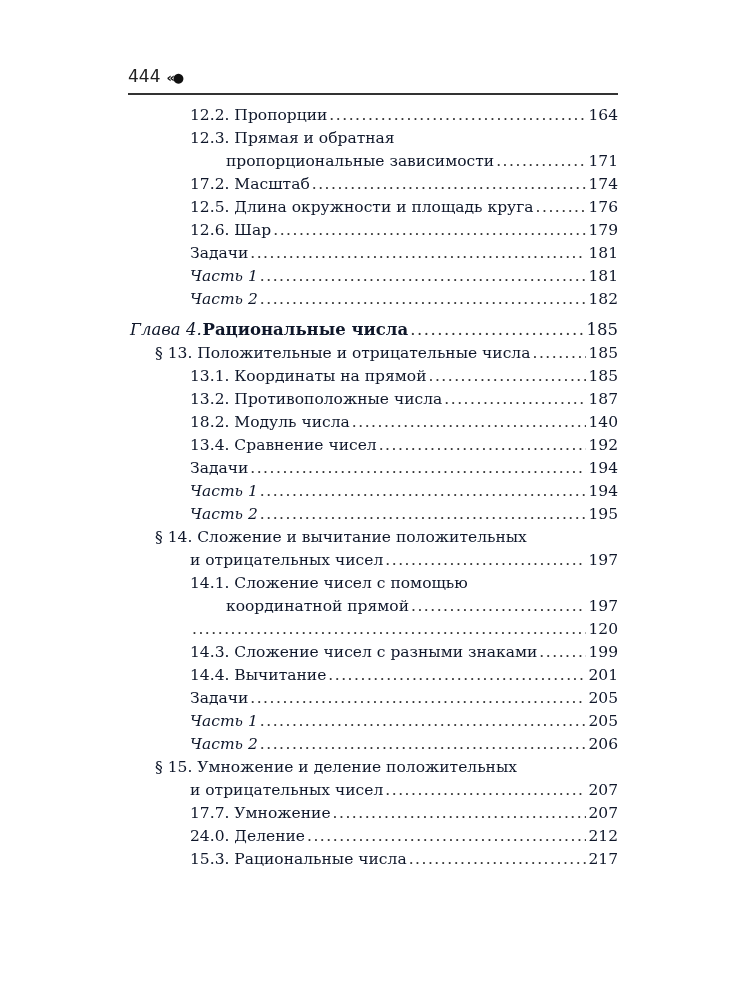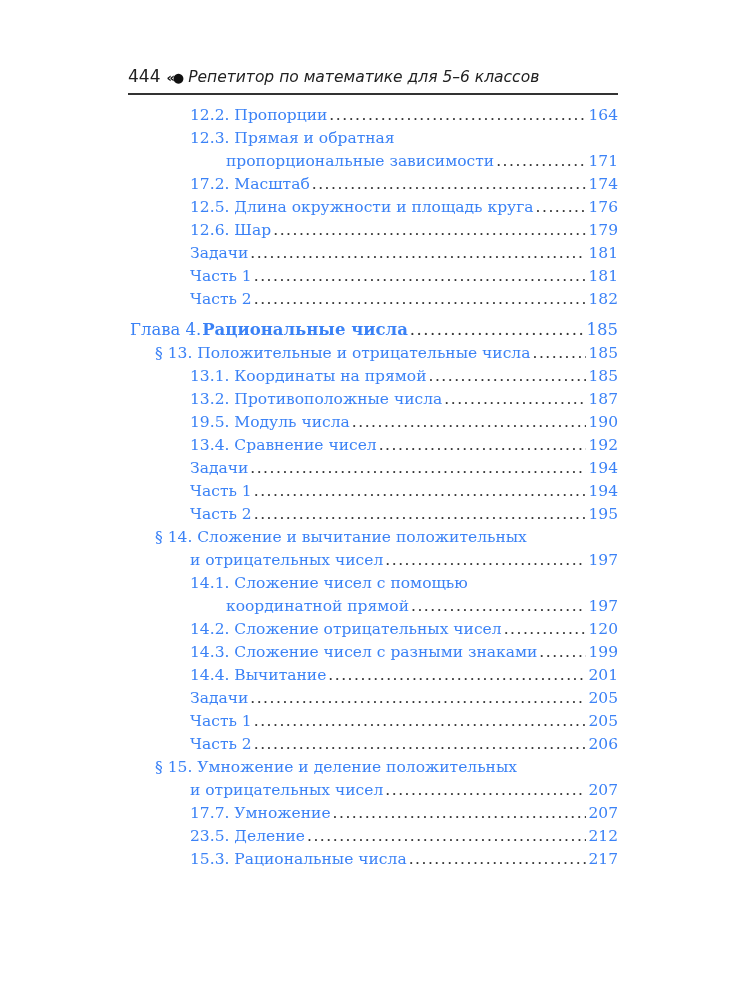--- a/index.html
+++ b/index.html
@@ -11,41 +11,40 @@
   }
   .header .page-num { font-size: 17px; margin-right: 6px; color: #222; }
   .header .marker { font-size: 13px; font-weight: bold; margin-right: 6px; letter-spacing: -2px; color: #111; }
   .header .title { font-style: italic; font-size: 15.5px; color: #222; }
   .rule { position: absolute; left: 128px; top: 93px; width: 490px; height: 2px; background: #333; }
 
   .toc { position: absolute; left: 0; top: 104px; width: 750px; }
   .row {
     position: absolute; height: 23px; display: flex; align-items: baseline;
     font-family: "DejaVu Serif", serif; font-size: 15.5px; line-height: 23px;
-    white-space: nowrap; color: #3b82f6;
+    white-space: nowrap; color: #0f172a;
   }
   .row .label { flex: 0 0 auto; }
   .row .dots {
     flex: 1 1 auto; overflow: hidden; margin: 0 2px;
     letter-spacing: 1.5px; color: #333;
   }
   .row .dots::after {
     content: "....................................................................................................................................................................";
   }
   .row .page { flex: 0 0 auto; }
-  .it { }
+  .it { font-style: italic; }
   .bold { font-weight: bold; }
 </style>
 </head>
 <body>
 
 <div class="header">
   <span class="page-num">444</span>
   <span class="marker">«●</span>
-  <span class="title">Репетитор по математике для 5–6 классов</span>
 </div>
 <div class="rule"></div>
 
 <div class="toc">
 
   <div class="row" style="left:190px;width:428px;top:0px">
     <span class="label">12.2. Пропорции</span>
       <span class="dots"></span>
       <span class="page">164</span>
   </div>
@@ -107,23 +106,23 @@
     <span class="label">13.1. Координаты на прямой</span>
       <span class="dots"></span>
       <span class="page">185</span>
   </div>
   <div class="row" style="left:190px;width:428px;top:284px">
     <span class="label">13.2. Противоположные числа</span>
       <span class="dots"></span>
       <span class="page">187</span>
   </div>
   <div class="row" style="left:190px;width:428px;top:307px">
-    <span class="label">19.5. Модуль числа</span>
-      <span class="dots"></span>
-      <span class="page">190</span>
+    <span class="label">18.2. Модуль числа</span>
+      <span class="dots"></span>
+      <span class="page">140</span>
   </div>
   <div class="row" style="left:190px;width:428px;top:330px">
     <span class="label">13.4. Сравнение чисел</span>
       <span class="dots"></span>
       <span class="page">192</span>
   </div>
   <div class="row" style="left:190px;width:428px;top:353px">
     <span class="label">Задачи</span>
       <span class="dots"></span>
       <span class="page">194</span>
@@ -149,21 +148,20 @@
   </div>
   <div class="row nodots" style="left:190px;width:428px;top:468px">
     <span class="label">14.1. Сложение чисел с помощью</span>
   </div>
   <div class="row" style="left:226px;width:392px;top:491px">
     <span class="label">координатной прямой</span>
       <span class="dots"></span>
       <span class="page">197</span>
   </div>
   <div class="row" style="left:190px;width:428px;top:514px">
-    <span class="label">14.2. Сложение отрицательных чисел</span>
       <span class="dots"></span>
       <span class="page">120</span>
   </div>
   <div class="row" style="left:190px;width:428px;top:537px">
     <span class="label">14.3. Сложение чисел с разными знаками</span>
       <span class="dots"></span>
       <span class="page">199</span>
   </div>
   <div class="row" style="left:190px;width:428px;top:560px">
     <span class="label">14.4. Вычитание</span>
@@ -193,21 +191,21 @@
     <span class="label">и отрицательных чисел</span>
       <span class="dots"></span>
       <span class="page">207</span>
   </div>
   <div class="row" style="left:190px;width:428px;top:698px">
     <span class="label">17.7. Умножение</span>
       <span class="dots"></span>
       <span class="page">207</span>
   </div>
   <div class="row" style="left:190px;width:428px;top:721px">
-    <span class="label">23.5. Деление</span>
+    <span class="label">24.0. Деление</span>
       <span class="dots"></span>
       <span class="page">212</span>
   </div>
   <div class="row" style="left:190px;width:428px;top:744px">
     <span class="label">15.3. Рациональные числа</span>
       <span class="dots"></span>
       <span class="page">217</span>
   </div>
 </div>
 

